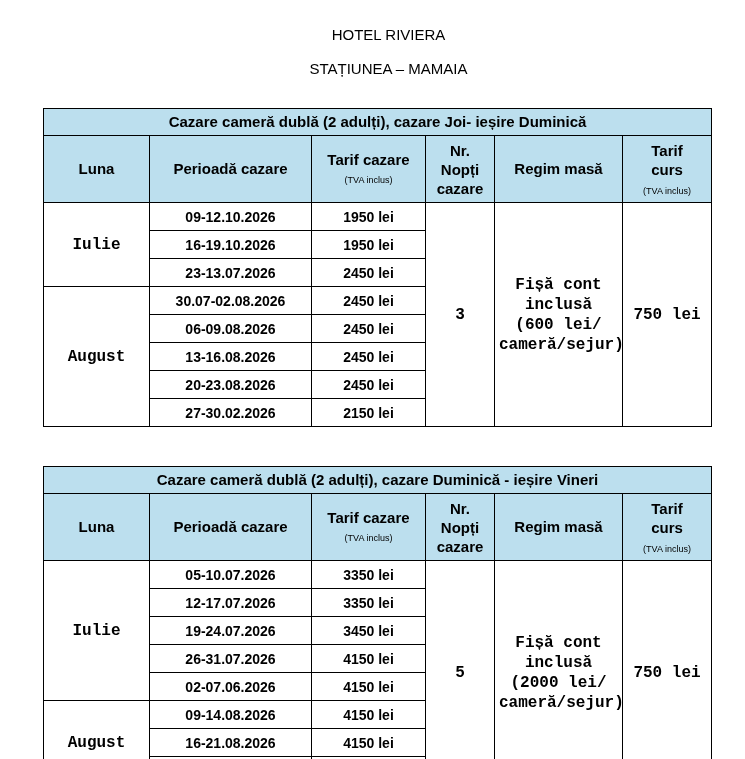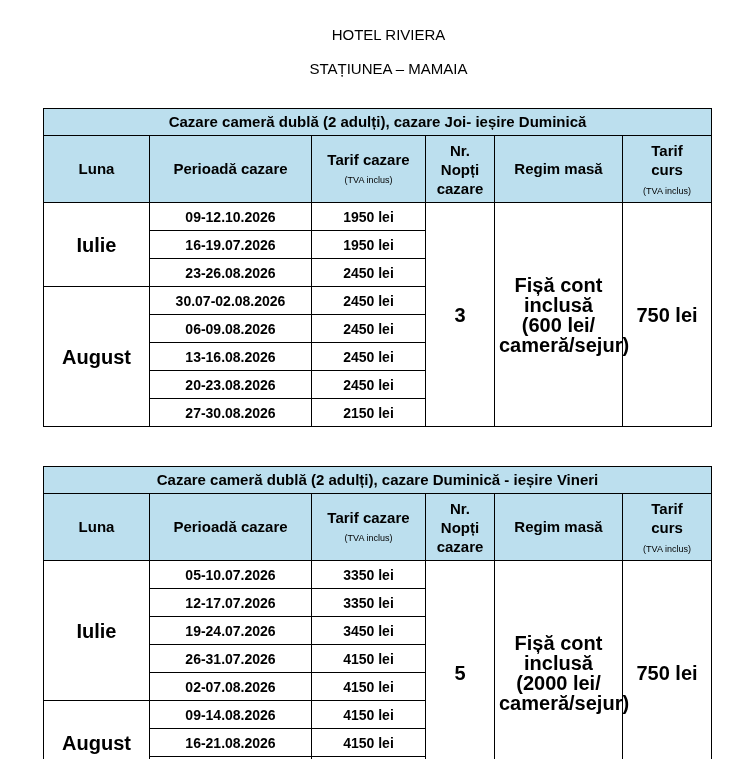--- a/index.html
+++ b/index.html
@@ -9,21 +9,21 @@
   #t2 { top: 60px; }
   table.price { position: absolute; left: 43px; width: 668px; border-collapse: collapse; table-layout: fixed; font-weight: bold; font-size: 14px; }
   table.price td, table.price th { border: 1px solid #000; padding: 4px; text-align: center; vertical-align: middle; line-height: 16px; }
   #tbl1 { top: 108px; }
   #tbl2 { top: 466px; }
   .cap { background: #bcdfee; height: 18px; font-size: 15px; }
   .hdr th { background: #bcdfee; height: 58px; font-size: 15px; font-weight: bold; }
   .hdr .sub { display: block; font-weight: normal; font-size: 9px; line-height: 11px; margin-top: 7px; }
   .hdr .stack { line-height: 19px; }
   .row td { height: 19px; }
-  .big { font-size: 20px; }
+  .big { font-size: 16px; font-family: Liberation Mono, monospace; }
 </style>
 </head>
 <body>
 
 <div id="t1" class="title">HOTEL RIVIERA</div>
 <div id="t2" class="title">STAȚIUNEA – MAMAIA</div>
 
 <table id="tbl1" class="price">
     <colgroup>
       <col style="width:106px">
@@ -60,46 +60,46 @@
         <td rowspan="8" class="big">3</td>
         <td rowspan="8" class="big" style="line-height:20px">
           <div>Fișă cont</div>
           <div>inclusă</div>
           <div>(600 lei/</div>
           <div>cameră/sejur)</div>
         </td>
         <td rowspan="8" class="big">750 lei</td>
       </tr>
       <tr class="row">
-        <td>16-19.07.2026</td>
+        <td>16-19.10.2026</td>
         <td>1950 lei</td>
       </tr>
       <tr class="row">
-        <td>23-26.08.2026</td>
+        <td>23-13.07.2026</td>
         <td>2450 lei</td>
       </tr>
       <tr class="row">
         <td rowspan="5" class="big">August</td>
         <td>30.07-02.08.2026</td>
         <td>2450 lei</td>
       </tr>
       <tr class="row">
         <td>06-09.08.2026</td>
         <td>2450 lei</td>
       </tr>
       <tr class="row">
         <td>13-16.08.2026</td>
         <td>2450 lei</td>
       </tr>
       <tr class="row">
         <td>20-23.08.2026</td>
         <td>2450 lei</td>
       </tr>
       <tr class="row">
-        <td>27-30.08.2026</td>
+        <td>27-30.02.2026</td>
         <td>2150 lei</td>
       </tr>
     </tbody>
   </table>
 <table id="tbl2" class="price">
     <colgroup>
       <col style="width:106px">
       <col style="width:162px">
       <col style="width:114px">
       <col style="width:69px">
@@ -145,21 +145,21 @@
       </tr>
       <tr class="row">
         <td>19-24.07.2026</td>
         <td>3450 lei</td>
       </tr>
       <tr class="row">
         <td>26-31.07.2026</td>
         <td>4150 lei</td>
       </tr>
       <tr class="row">
-        <td>02-07.08.2026</td>
+        <td>02-07.06.2026</td>
         <td>4150 lei</td>
       </tr>
       <tr class="row">
         <td rowspan="3" class="big">August</td>
         <td>09-14.08.2026</td>
         <td>4150 lei</td>
       </tr>
       <tr class="row">
         <td>16-21.08.2026</td>
         <td>4150 lei</td>

